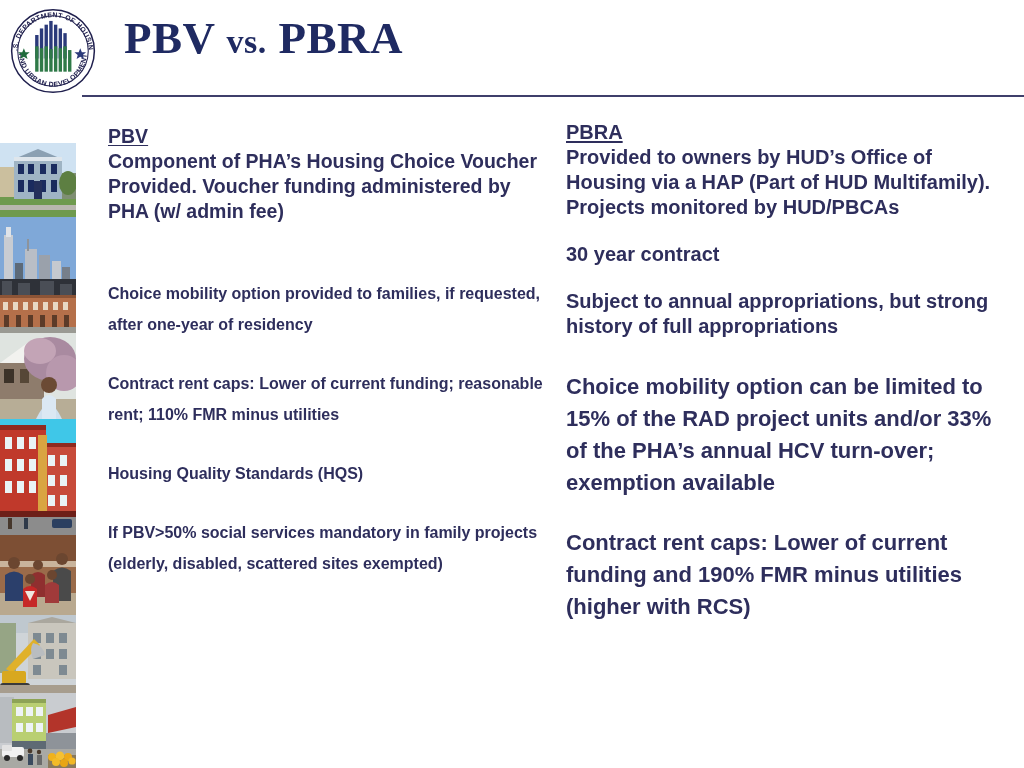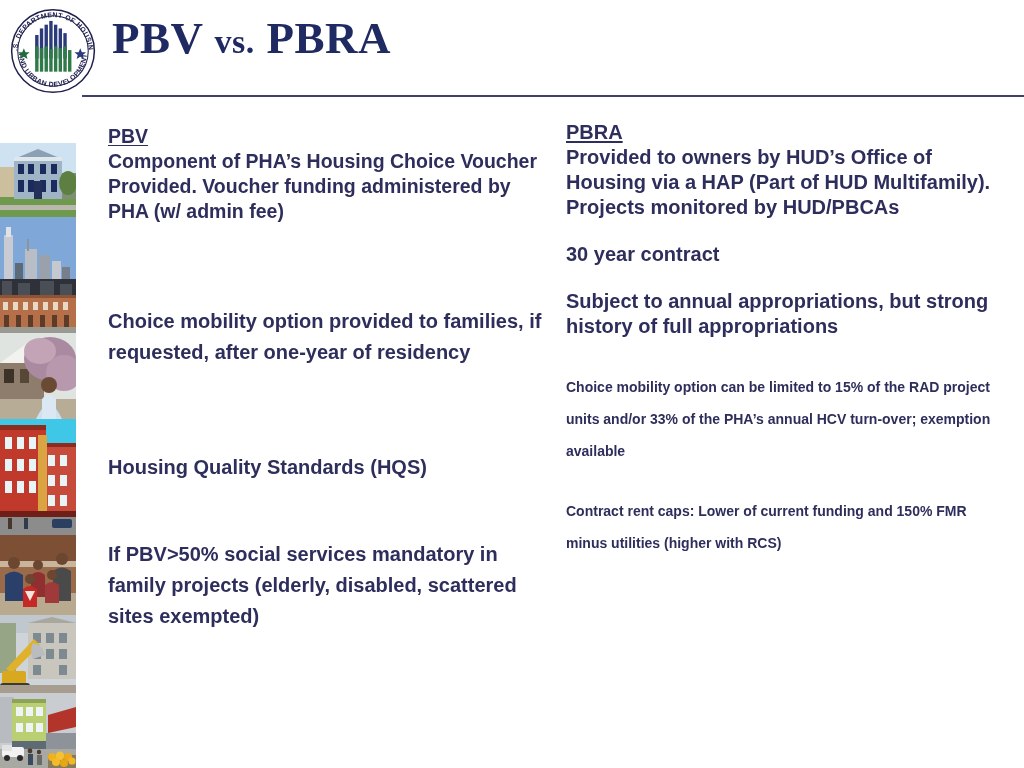--- a/index.html
+++ b/index.html
@@ -19,21 +19,21 @@
     left: 0; top: 0;
     width: 1024px; height: 100px;
   }
   .hud-seal {
     position: absolute;
     left: 6px; top: 4px;
     width: 94px; height: 94px;
   }
   .slide-title {
     position: absolute;
-    left: 112px; top: 16px;
+    left: 124px; top: 16px;
     font-family: "Liberation Serif", serif;
     font-weight: bold;
     font-size: 45px;
     letter-spacing: 0.5px;
     color: #1f2a62;
     white-space: nowrap;
     line-height: 1.0;
   }
   .slide-title .vs {
     font-size: 34px;
@@ -77,22 +77,22 @@
   .blk { margin: 0 0 0 0; }
   .heading {
     text-decoration: underline;
     text-underline-offset: 2px;
   }
 
   
   .t18 { font-size: 19.5px; line-height: 25px; }
   .t19 { font-size: 20px; line-height: 25px; }
   
-  .l19 { font-size: 20px; line-height: 31px; margin-top: 28px; }
-  .l20 { font-size: 14px; line-height: 32px; }
+  .l19 { font-size: 16px; line-height: 31px; }
+  .l20 { font-size: 22px; line-height: 32px; }
   .gap-md { height: 22px; }
   .gap-lg { height: 28px; }
   .gap-xl { height: 32px; }
 </style>
 </head>
 <body>
 
 <div class="header">
 
   <div class="hud-seal">
@@ -359,31 +359,32 @@
 
 </div>
 
 <div class="col col-left">
   <div class="blk t18 heading">PBV</div>
   <div class="blk t18">Component of PHA’s Housing Choice Voucher Provided. Voucher funding administered by PHA (w/ admin fee)</div>
   <div class="gap-md"></div>
   <div class="gap-xl"></div>
   <div class="blk l19">Choice mobility option provided to families, if requested, after one-year of residency</div>
   <div class="gap-lg"></div>
+  <div class="blk l19">Contract rent caps:  Lower of current funding; reasonable rent; 110% FMR minus utilities</div>
   <div class="gap-lg"></div>
   <div class="blk l19">Housing Quality Standards (HQS)</div>
   <div class="gap-lg"></div>
   <div class="blk l19">If PBV&gt;50% social services mandatory in family projects (elderly, disabled, scattered sites exempted)</div>
 </div>
 
 <div class="col col-right">
   <div class="blk t19 heading">PBRA</div>
   <div class="blk t19">Provided to owners by HUD’s Office of Housing via a HAP (Part of HUD Multifamily). Projects monitored by HUD/PBCAs</div>
   <div class="gap-md"></div>
   <div class="blk t19">30 year contract</div>
   <div class="gap-md"></div>
   <div class="blk t19">Subject to annual appropriations, but strong history of full appropriations</div>
   <div class="gap-xl"></div>
   <div class="blk l20">Choice mobility option can be limited to 15% of the RAD project units and/or 33% of the PHA’s annual HCV turn-over; exemption available</div>
   <div class="gap-lg"></div>
-  <div class="blk l20">Contract rent caps:  Lower of current funding and 150% FMR minus utilities (higher with RCS)</div>
+  <div class="blk l20">Contract rent caps:  Lower of current funding and 190% FMR minus utilities (higher with RCS)</div>
   <div class="gap-lg"></div>
 </div>
 
 </body></html>

